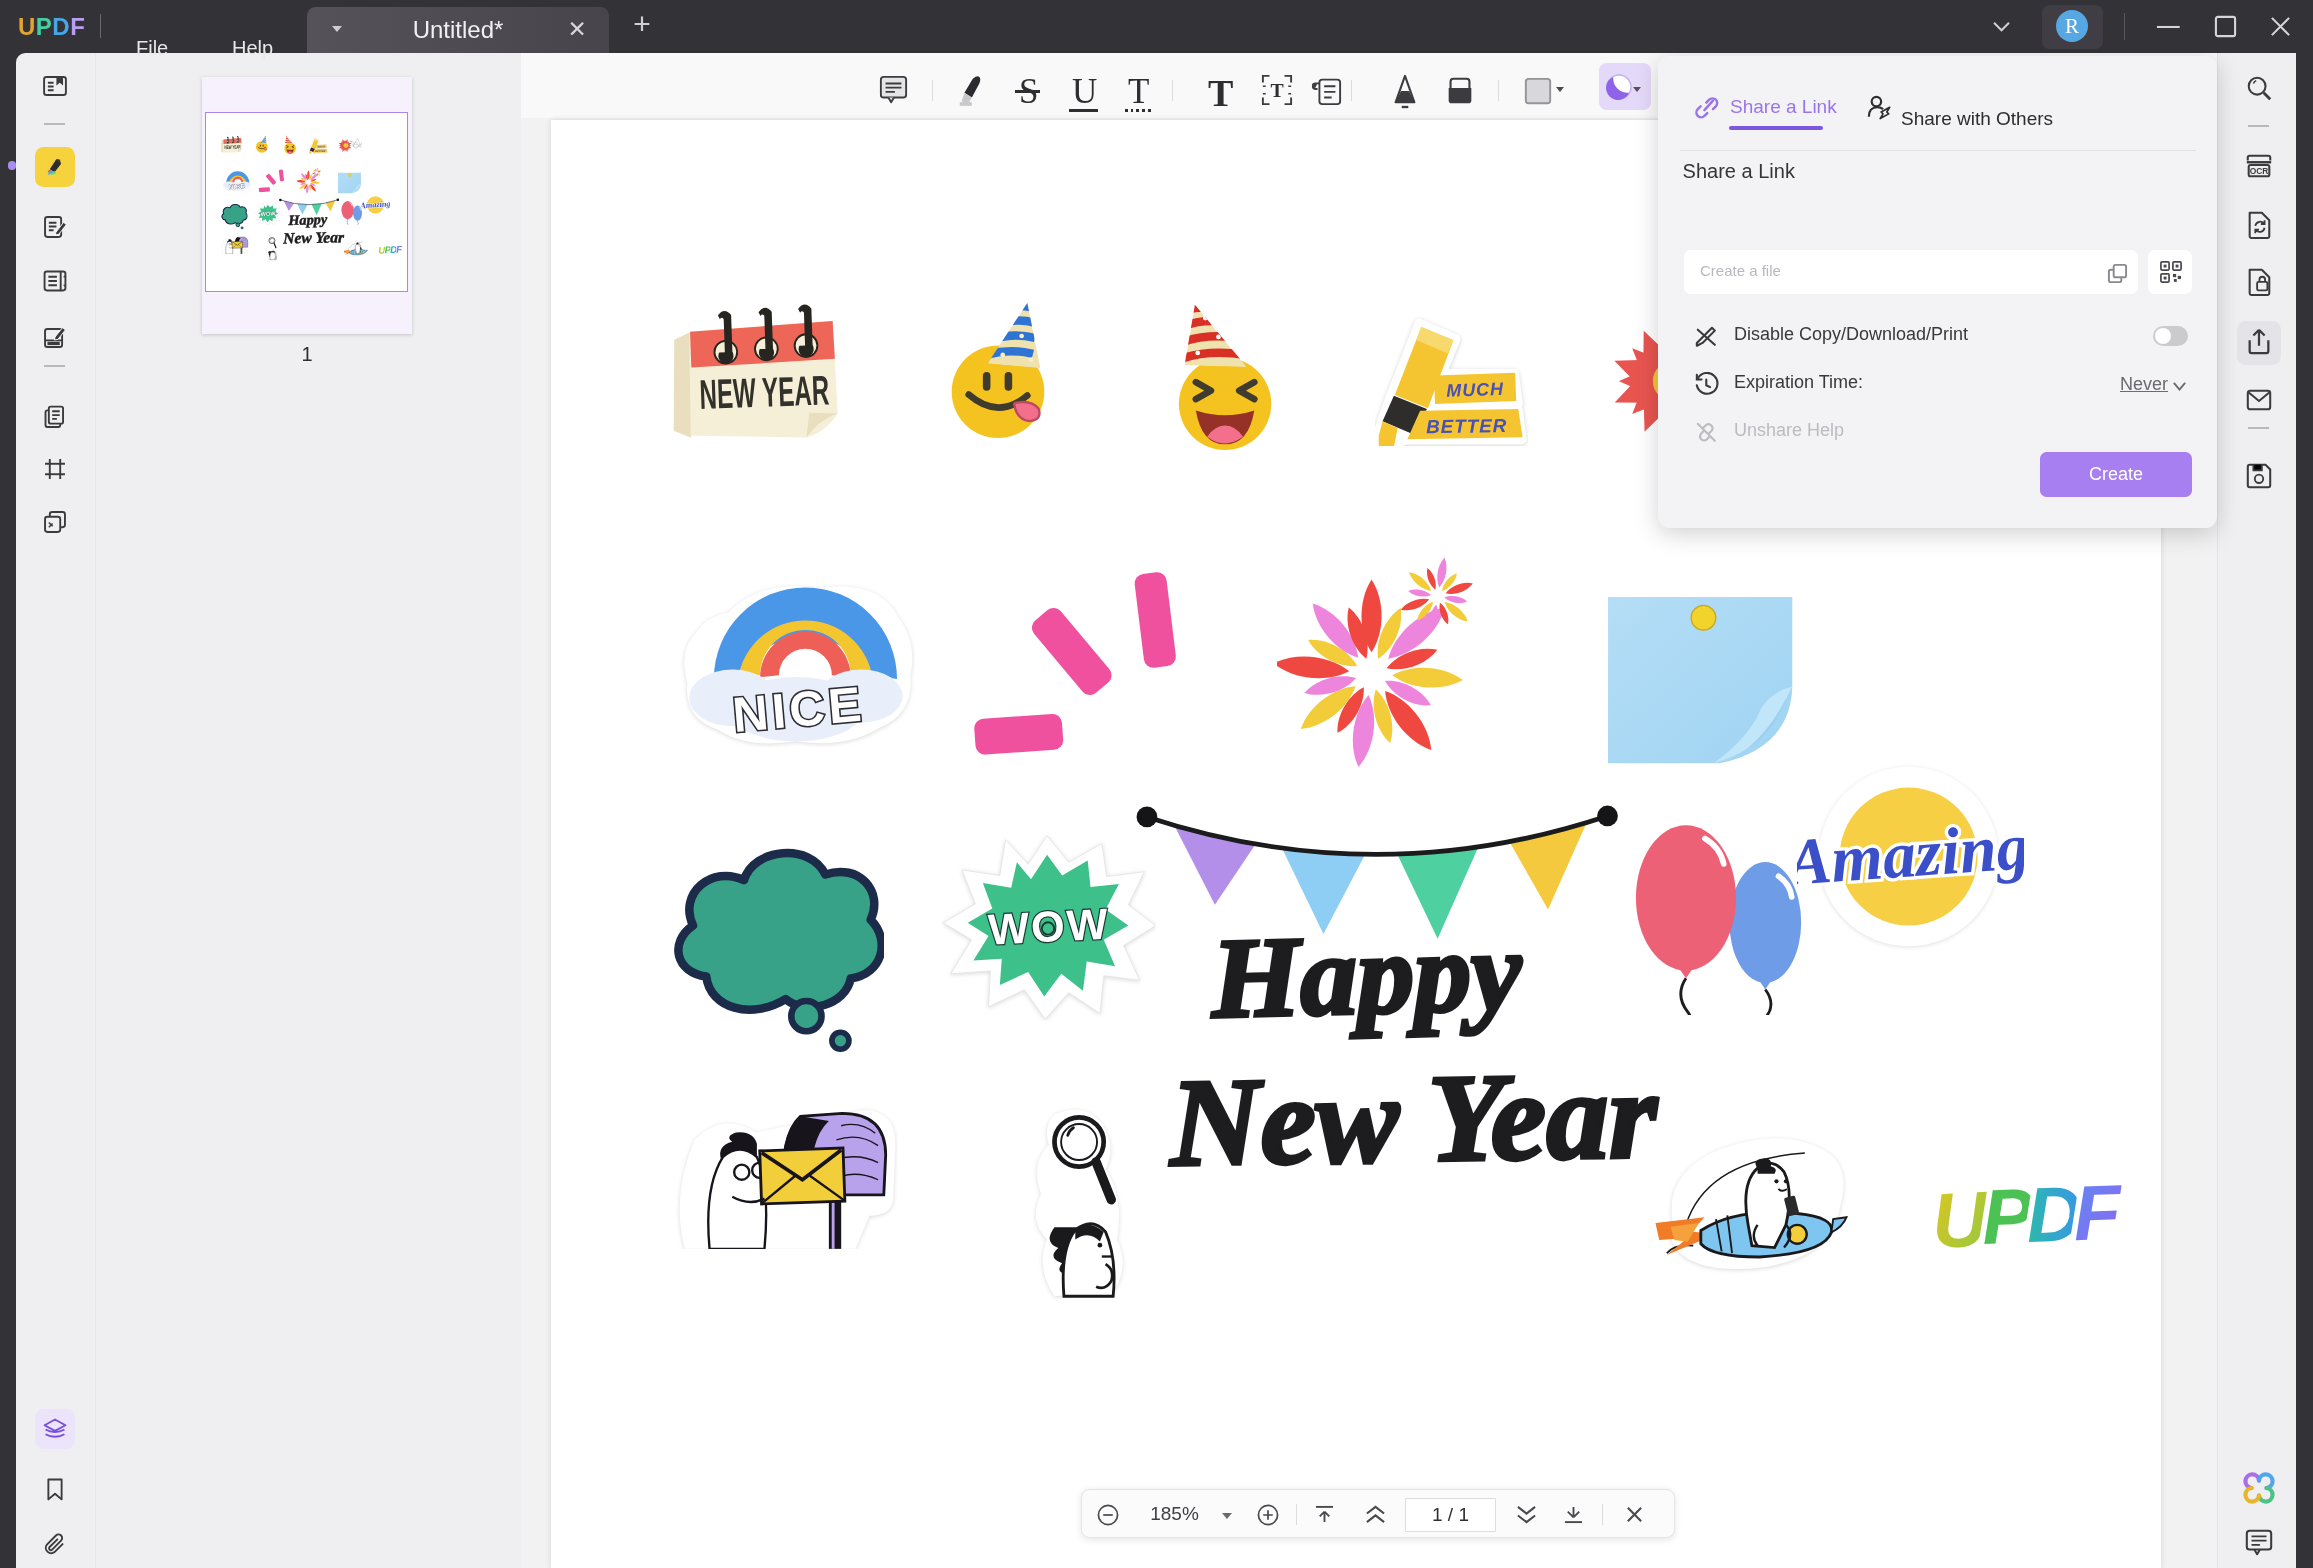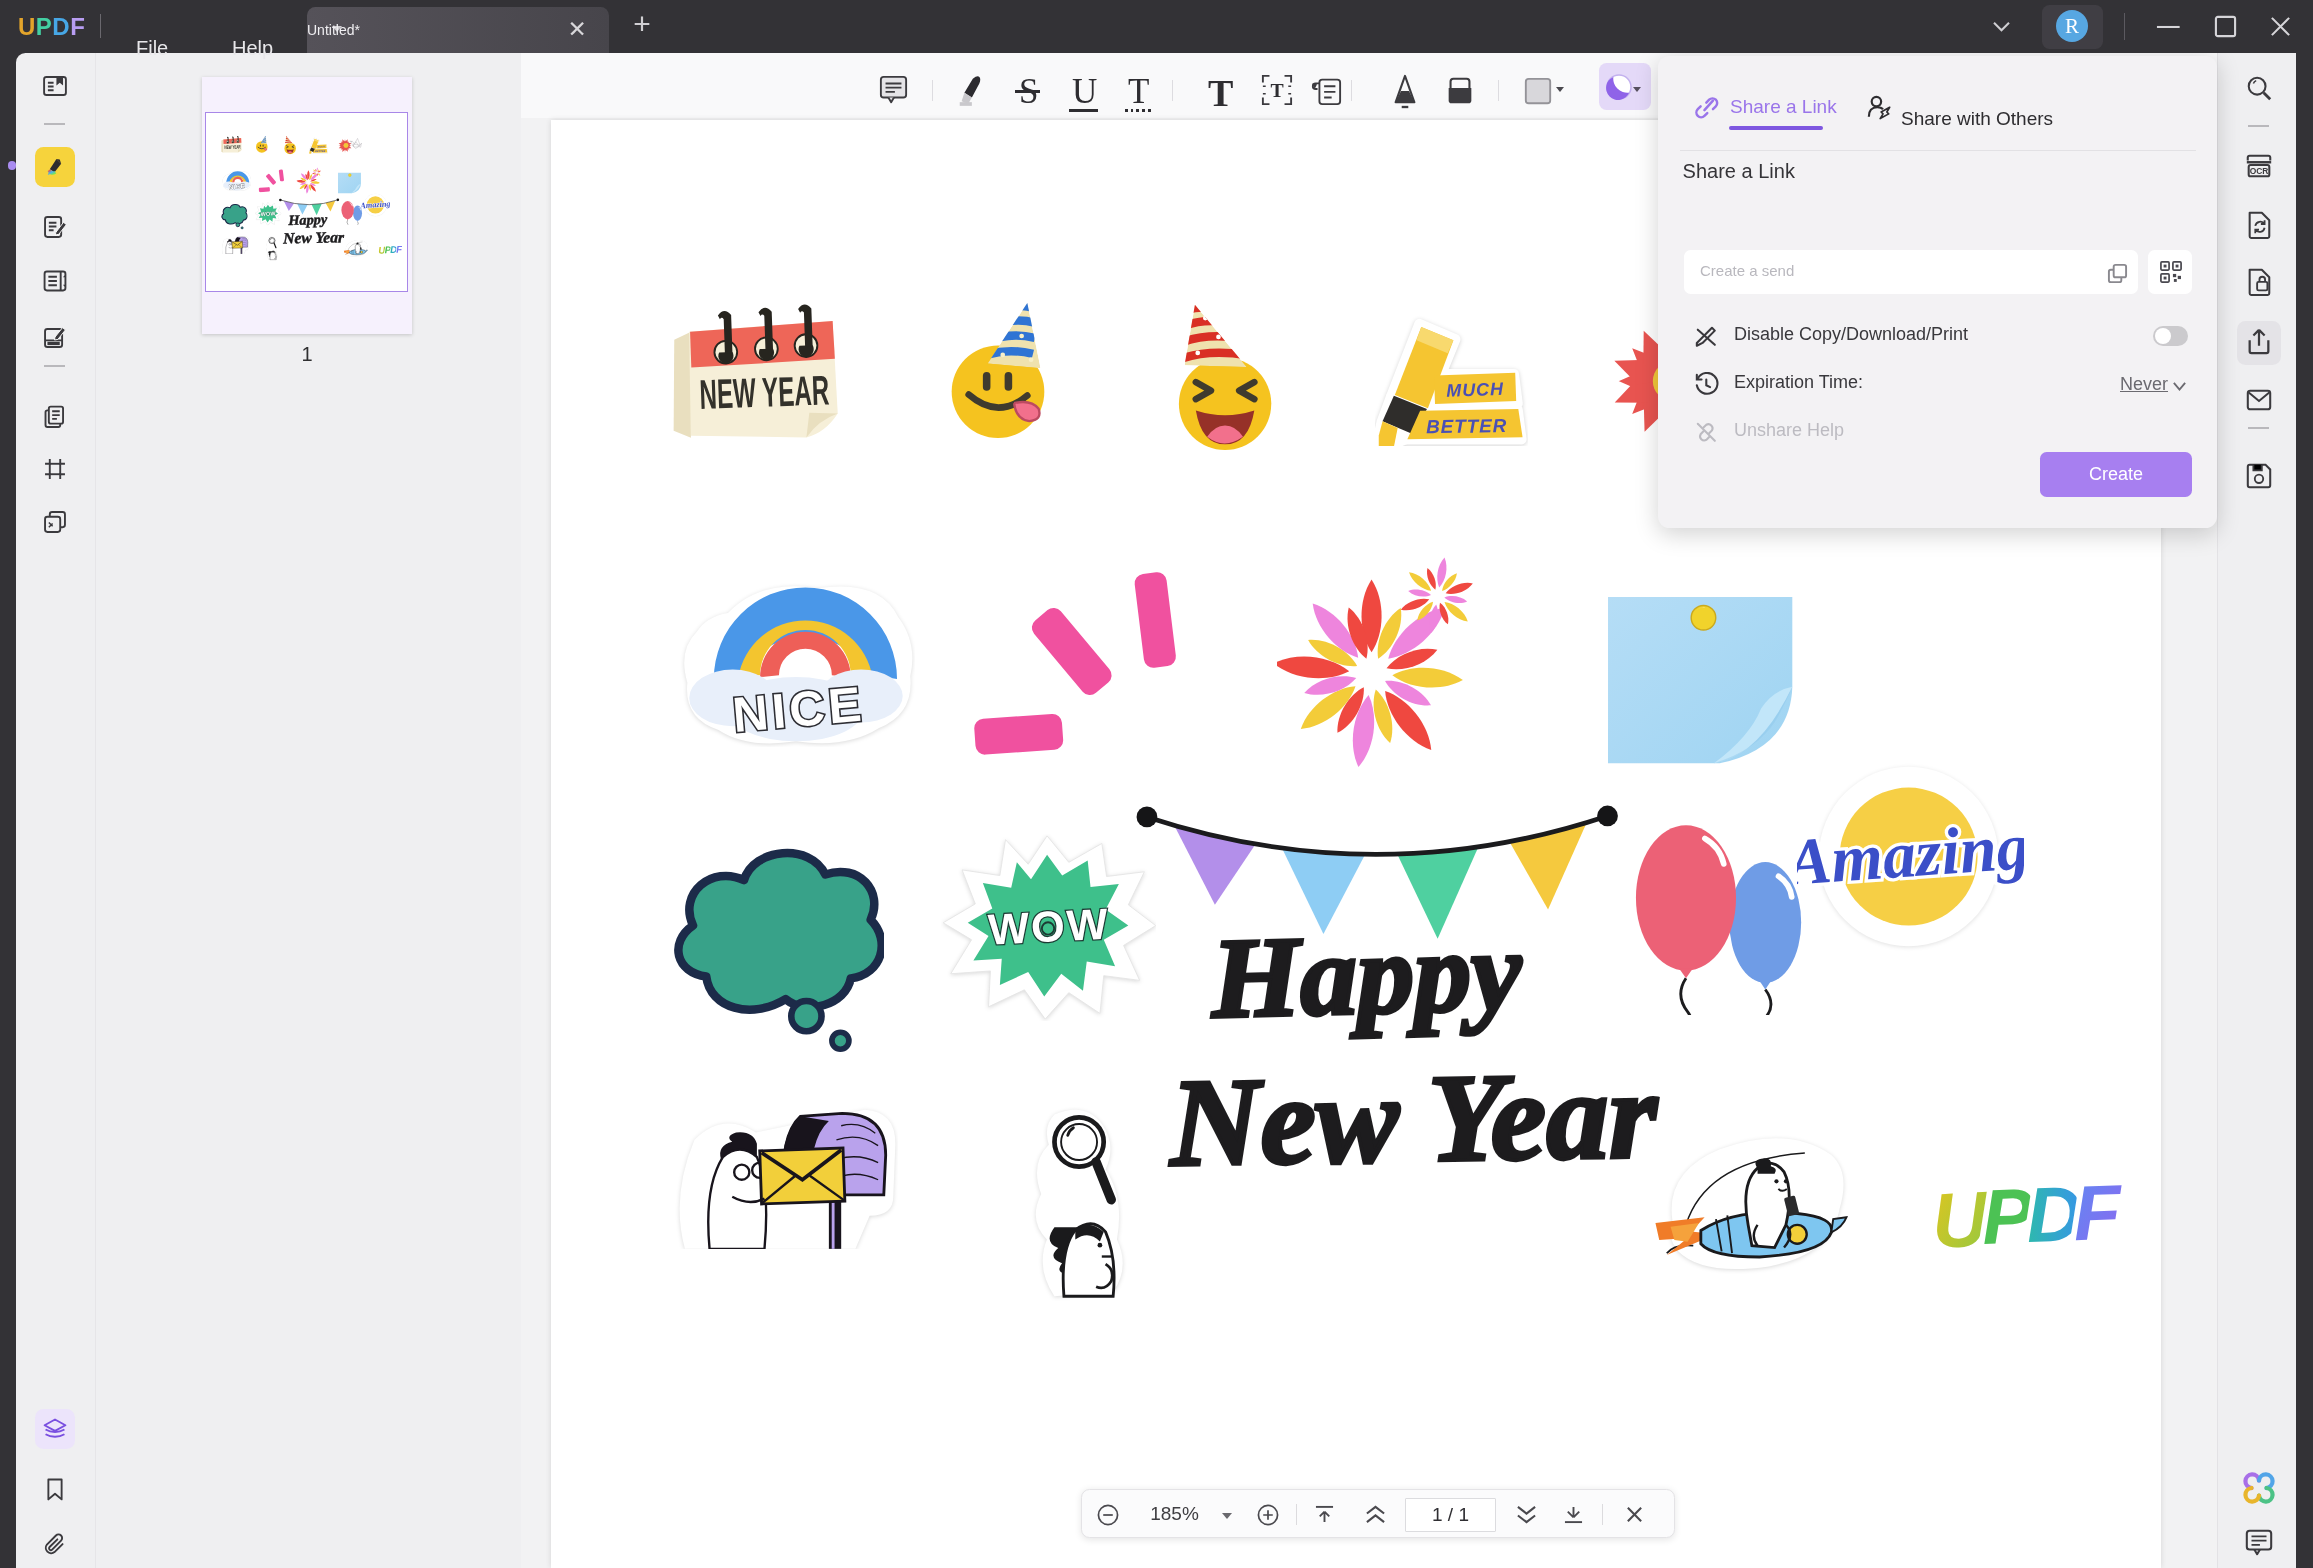--- a/index.html
+++ b/index.html
@@ -6,21 +6,21 @@
 html,body { width:2314px; height:1568px; overflow:hidden; background:#333236; font-family:"Liberation Sans",sans-serif; }
 #app { position:absolute; left:0; top:0; width:2314px; height:1568px; }
 
 #titlebar { position:absolute; left:0; top:0; width:2314px; height:53px; background:#333236; z-index:60; }
 .logo { position:absolute; left:18px; top:13.2px; font-size:24px; font-weight:normal; letter-spacing:0.5px; }
 .logo b:nth-child(1){color:#e3a42b;} .logo b:nth-child(2){color:#43cfa2;} .logo b:nth-child(3){color:#47a7e6;} .logo b:nth-child(4){color:#b89df2;}
 .menusep { position:absolute; left:100px; top:14px; width:0.9px; height:24px; background:#6a686e; }
 .menu { position:absolute; top:0; height:53px; line-height:53px; color:#e8e7ea; font-size:20px;margin-top:22px; }
 #tab { position:absolute; left:307px; top:6.6px; width:302px; height:46px; background:linear-gradient(90deg,#555259,#47454b); border-radius:8.5px 8.5px 0 0; color:#f0eff2; }
 #tab .caret { position:absolute; left:24.6px; top:19px; width:0; height:0; border:5.7px solid transparent; border-top:6.6px solid #cfcdd2; }
-#tab .tname { position:absolute; left:0; width:100%; text-align:left; top:0; height:46px; line-height:46px; font-size:14px; }
+#tab .tname { position:absolute; left:0; width:100%; text-align:center; top:0; height:46px; line-height:46px; font-size:24px; }
 #tab .tclose { position:absolute; left:257px; top:9.5px; width:26.5px; height:26.5px; color:#d8d7da; font-size:23px; line-height:26.5px; text-align:center; }
 .plus { position:absolute; left:628px; top:10.4px; width:28px; height:28px; color:#d0cfd3; font-size:30px; line-height:28px; text-align:center; font-weight:300; }
 .winbtn { position:absolute; top:0; height:53px; line-height:51px; color:#d6d5d9; text-align:center; }
 #avatarbox { position:absolute; left:2042px; top:4.7px; width:61px; height:44px; background:#403e44; border-radius:7.6px; }
 #avatarbox .circ { position:absolute; left:14px; top:5.7px; width:32px; height:32px; border-radius:50%; background:#57a7e2; color:#fff; font-size:21px; text-align:center; line-height:32px; font-family:"Liberation Serif",serif; }
 
 #edgeL { position:absolute; left:0; top:53px; width:16px; height:1515px; background:#333236; z-index:55; }
 #edgeR { position:absolute; left:2296px; top:53px; width:18px; height:1515px; background:#333236; z-index:55; }
 #pdot { position:absolute; left:7.6px; top:161px; width:8.5px; height:8.5px; border-radius:50%; background:#a98cf0; z-index:56; }
 
@@ -922,21 +922,21 @@
   <div style="position:absolute;left:71px;top:70px;width:94px;height:3.8px;background:#7e57e0;border-radius:1.9px;"></div>
   <svg style="position:absolute;left:208px;top:38px;" width="26.5" height="26.5" viewBox="0 0 28 28">
         <circle cx="11" cy="8" r="5" stroke="#2e2d30" stroke-width="2.3" fill="none"></circle>
         <path d="M3 24 q0 -10 9 -10 q4 0 6 2" stroke="#2e2d30" stroke-width="2.3" fill="none"></path>
         <path d="M25 14 l-9 5 2 2 -3 5 9 -5 -2 -2 z" stroke="#2e2d30" stroke-width="1.8" fill="none" stroke-linejoin="round"></path>
       </svg>
   <div style="position:absolute;left:243px;top:52px;font-size:19px;color:#2e2d30;">Share with Others</div>
   <div style="position:absolute;left:22px;top:94px;width:516px;height:0.9px;background:#e2e1e4;"></div>
   <div style="position:absolute;left:24.6px;top:104px;font-size:20px;color:#353438;">Share a Link</div>
   <div style="position:absolute;left:25.6px;top:194px;width:454px;height:44px;background:#fff;border-radius:6.6px;"></div>
-  <div style="position:absolute;left:42px;top:206px;font-size:15px;color:#b9b8be;">Create a send</div>
+  <div style="position:absolute;left:42px;top:206px;font-size:15px;color:#b9b8be;">Create a file</div>
   <svg style="position:absolute;left:449px;top:207px;" width="21" height="21" viewBox="0 0 22 22">
         <rect x="7" y="2" width="13" height="13" rx="2" stroke="#8a898f" stroke-width="2" fill="none"></rect>
         <path d="M15 15 v3 a2 2 0 0 1 -2 2 H4 a2 2 0 0 1 -2 -2 V9 a2 2 0 0 1 2 -2 h3" stroke="#8a898f" stroke-width="2" fill="none"></path>
       </svg>
   <div style="position:absolute;left:490px;top:194px;width:44px;height:44px;background:#fff;border-radius:6.6px;"></div>
   <svg style="position:absolute;left:501px;top:204px;" width="24" height="24" viewBox="0 0 25 25">
         <g fill="none" stroke="#4a4950" stroke-width="1.8">
           <rect x="2" y="2" width="8.5" height="8.5" rx="1"></rect>
           <rect x="14.5" y="2" width="8.5" height="8.5" rx="1"></rect>
           <rect x="2" y="14.5" width="8.5" height="8.5" rx="1"></rect>

